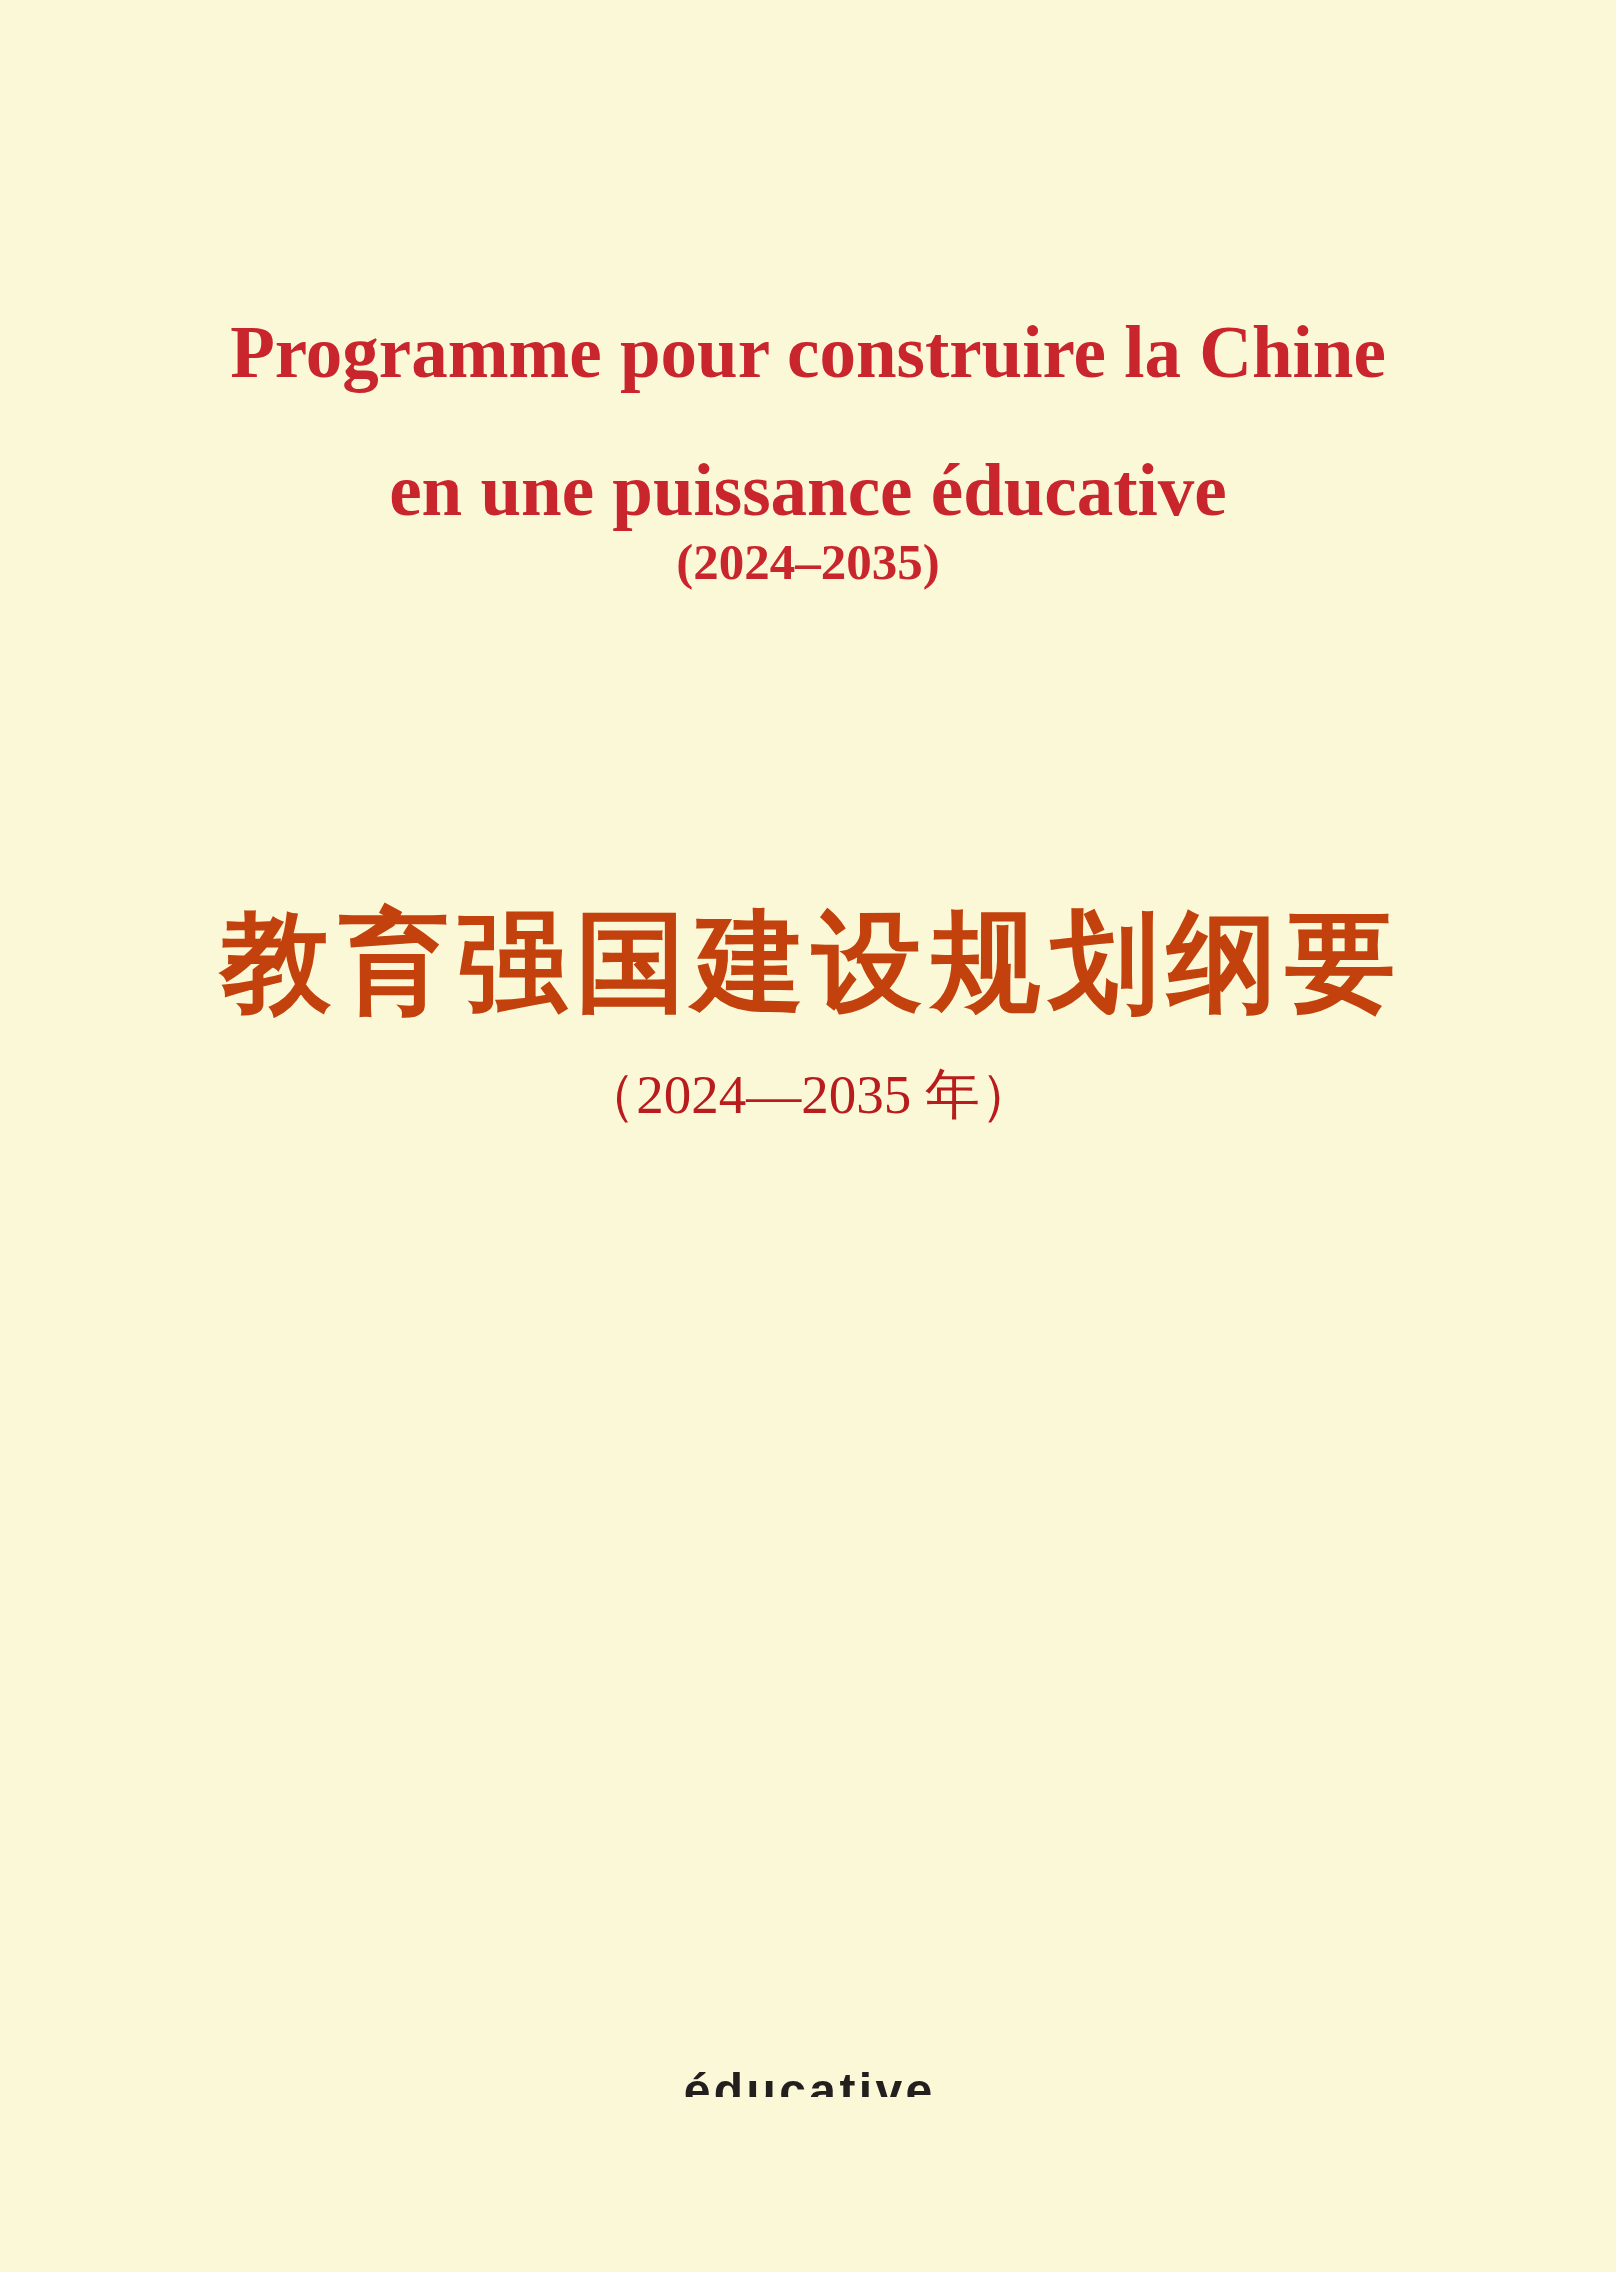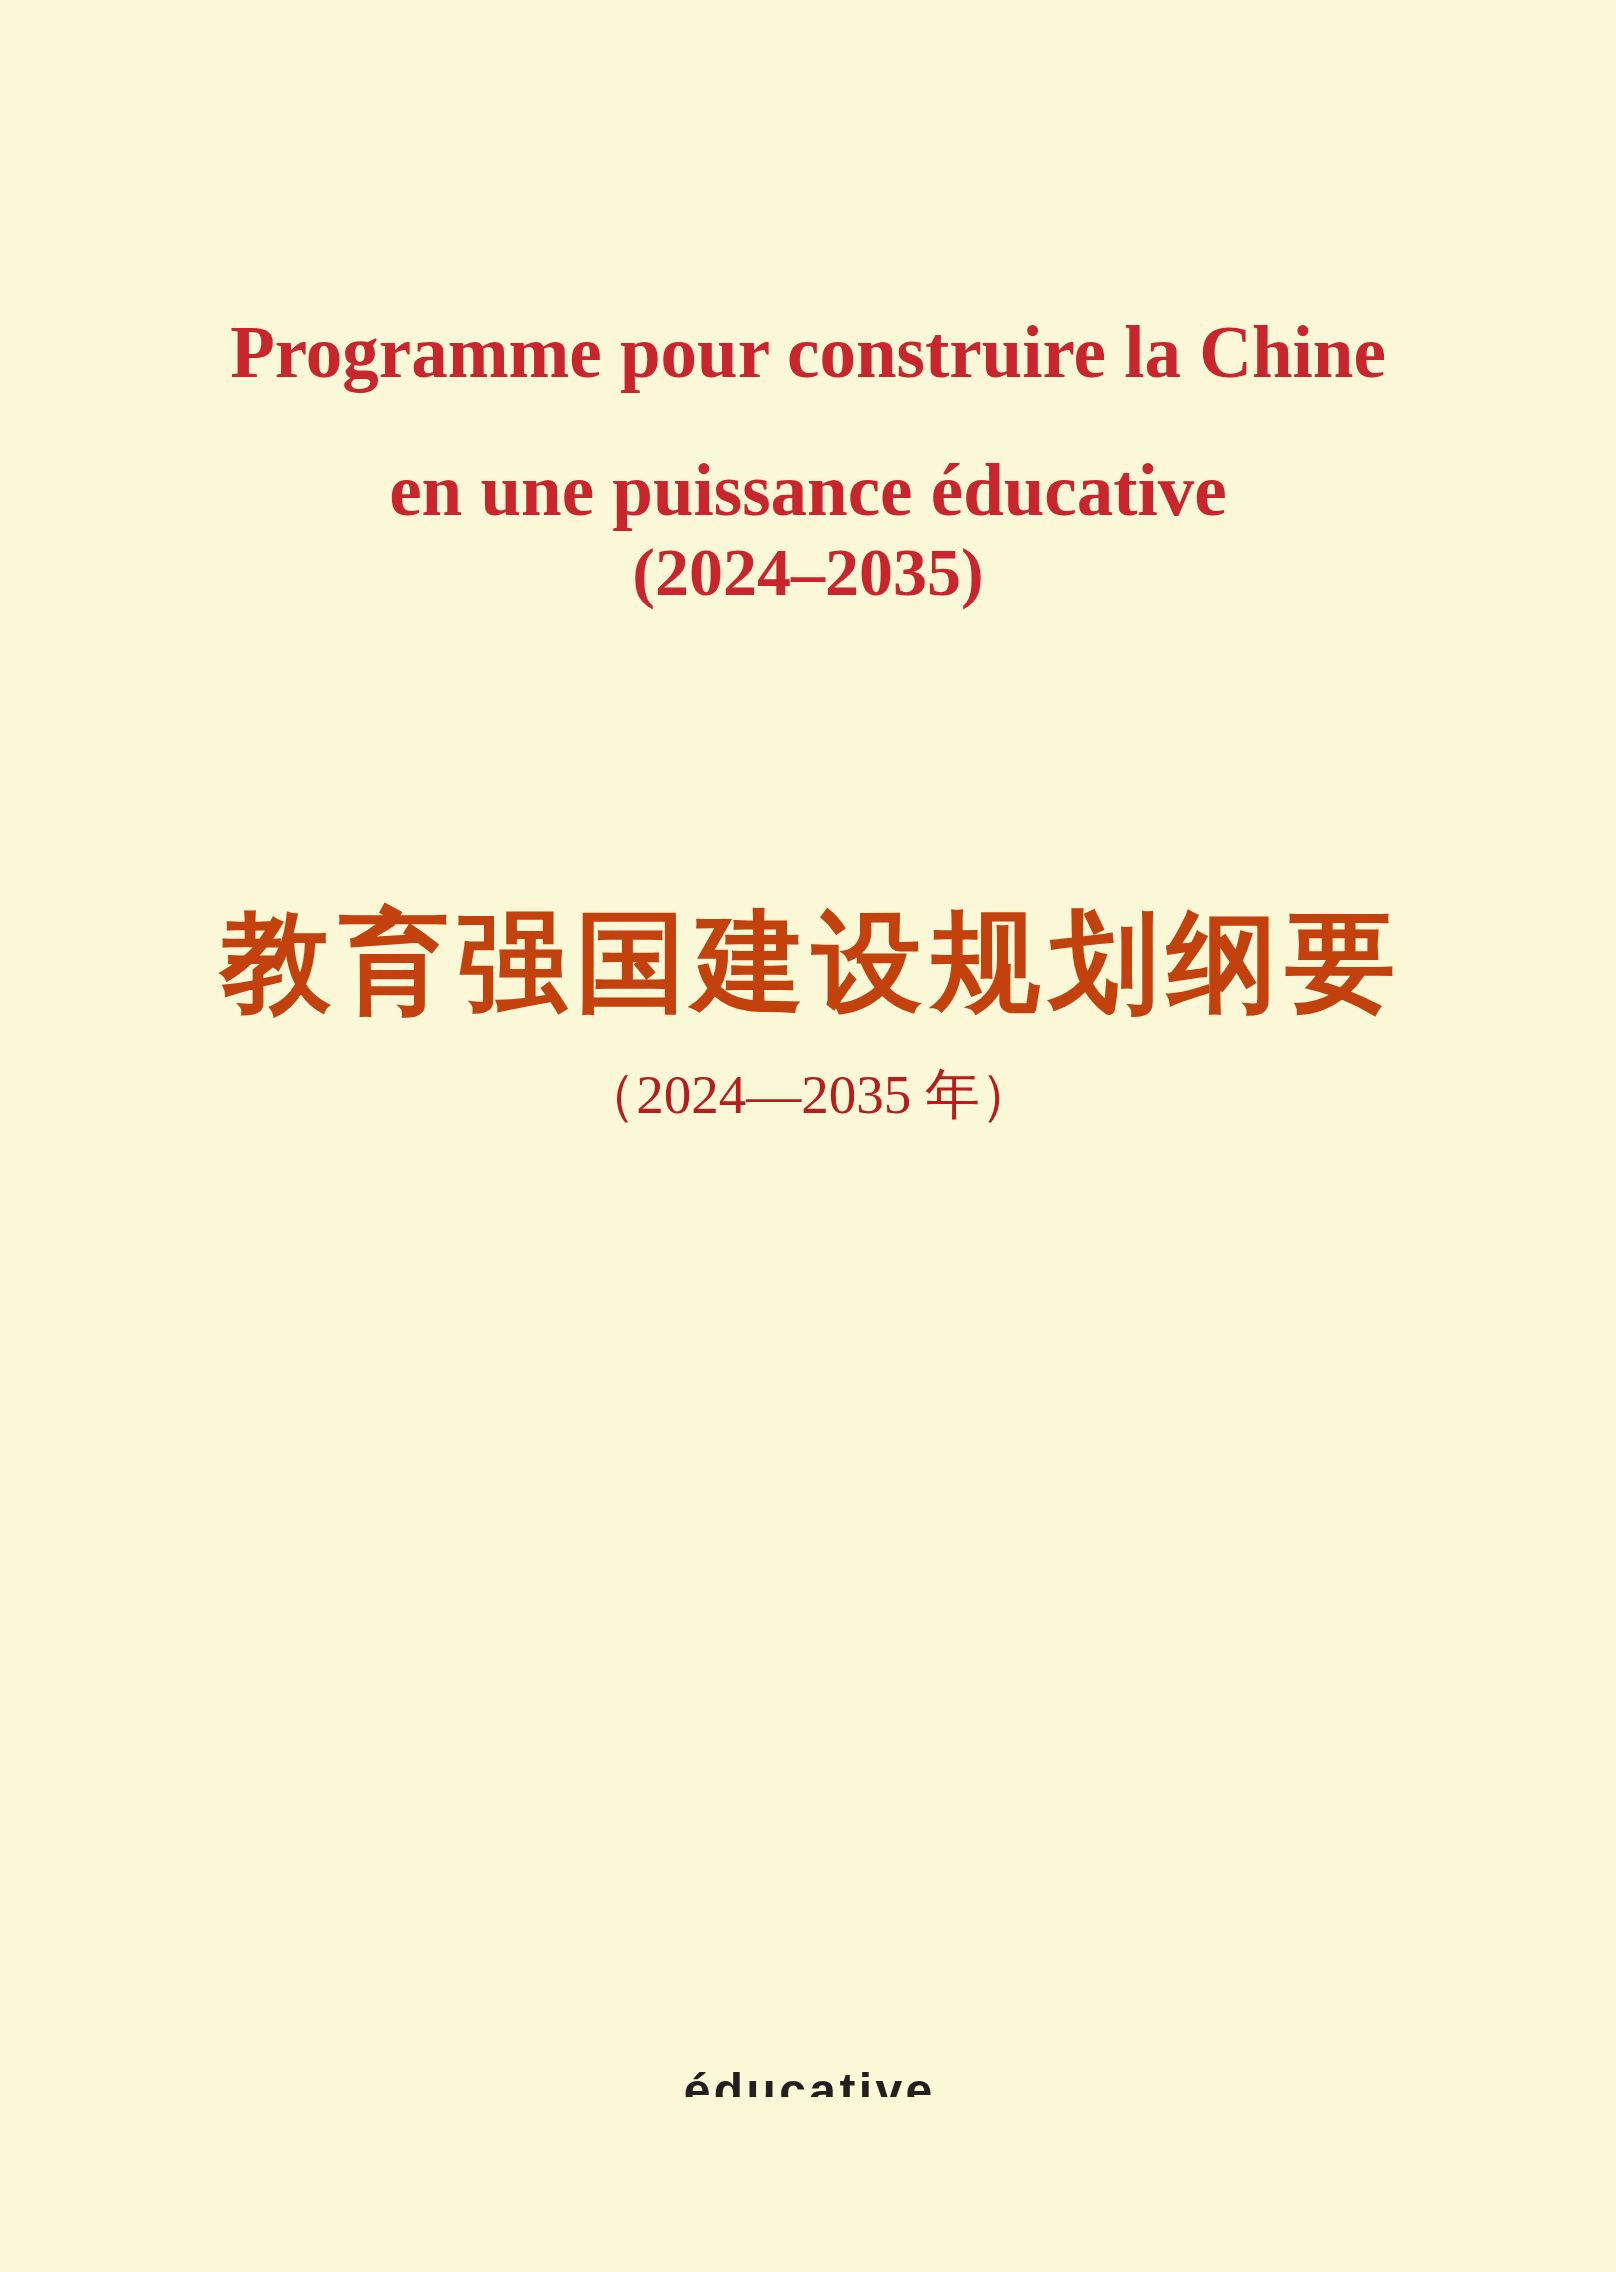--- a/index.html
+++ b/index.html
@@ -28,21 +28,21 @@
     font-size: 73px;
     line-height: 1.2;
     color: #C9252D;
   }
   .fr-line1 { top: 309px; }
   .fr-line2 { top: 416px; margin-top: 31px; }
   .fr-years {
     top: 532px;
     font-family: "Liberation Serif", "DejaVu Serif", serif;
     font-weight: bold;
-    font-size: 68px;
+    font-size: 51px;
     line-height: 1.2;
     color: #C9252D;
   }
   .cn-title {
     top: 897px;
     font-family: "Liberation Serif", "DejaVu Serif", serif;
     font-weight: bold;
     font-size: 110px;
     line-height: 1.2;
     letter-spacing: 8.3px;

